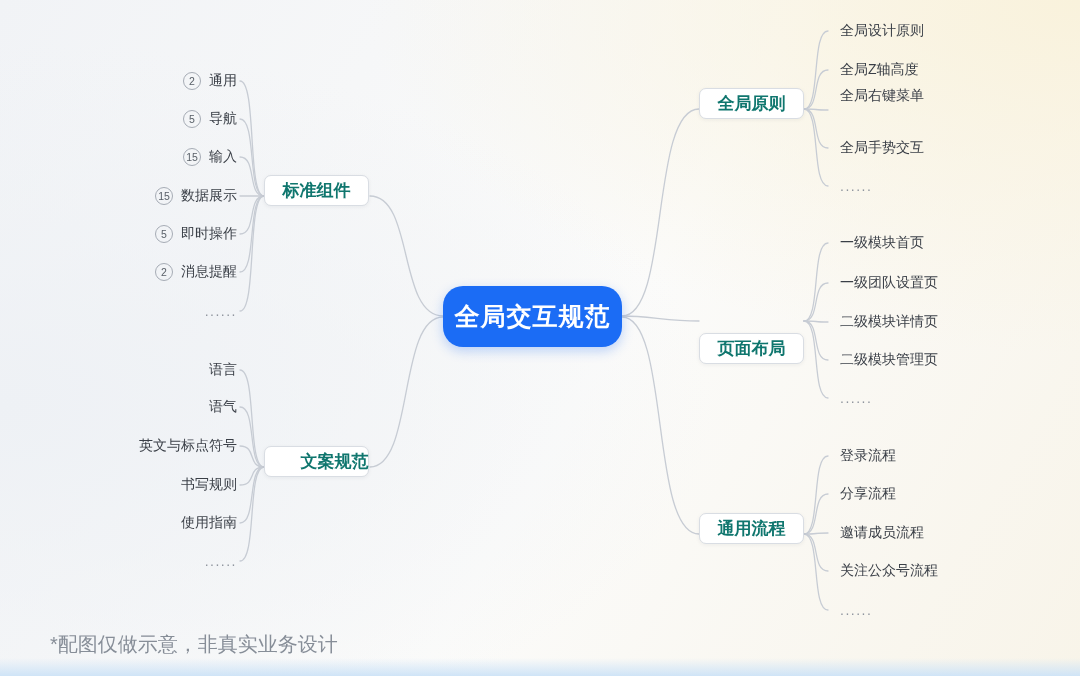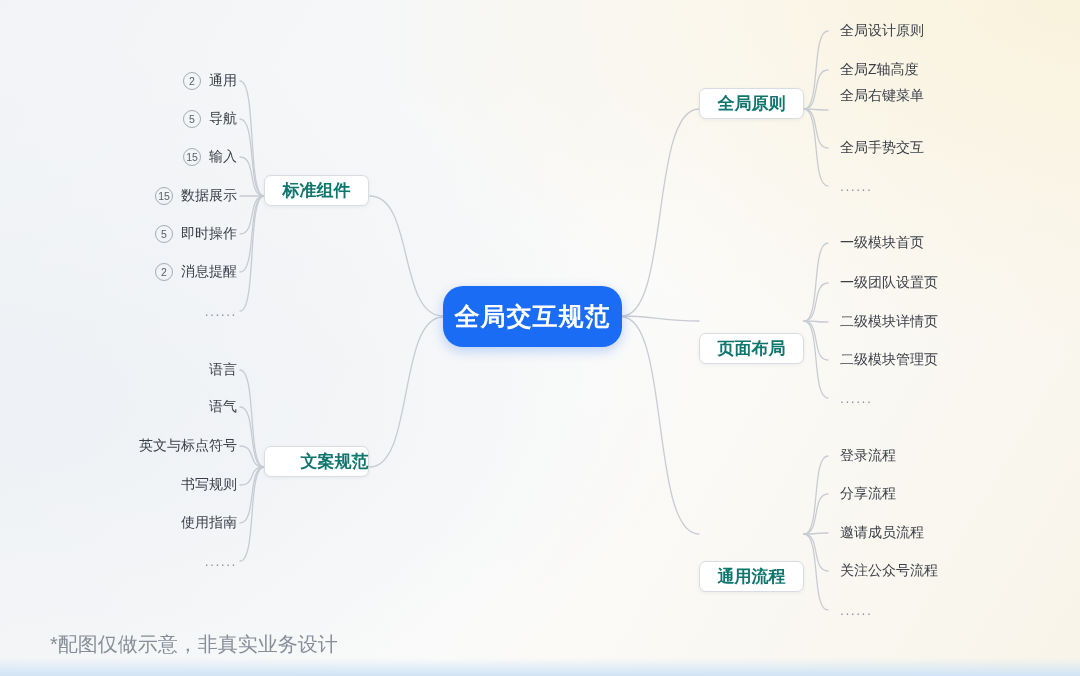--- a/index.html
+++ b/index.html
@@ -33,21 +33,21 @@
   .branch-node {
     width:105px; height:31px;
     background:#ffffff; border:1px solid #d9dde3; border-radius:7px;
     color:#0f766e; font-size:17px; font-weight:700;
     box-shadow:0 1px 4px rgba(23,34,57,0.06);
   }
   .bn-standard  { left:264px; top:175px; }
   .bn-copy      { left:264px; top:446px;padding-left:36px; }
   .bn-principle { left:699px; top:88px;  }
   .bn-layout    { left:699px; top:300px;margin-top:33px; }
-  .bn-flow      { left:699px; top:513px;margin-top:48px; }
+  .bn-flow      { left:699px; top:513px; }
 
   .leaf {
     position:absolute; display:flex; align-items:center; gap:8px;
     font-size:14px; color:#3a3f47; white-space:nowrap;
     transform:translateY(-50%);
   }
   .leaf-left  { right:843px; justify-content:flex-end; }
   .leaf-right { left:840px; }
   .badge {
     display:inline-flex; align-items:center; justify-content:center;

